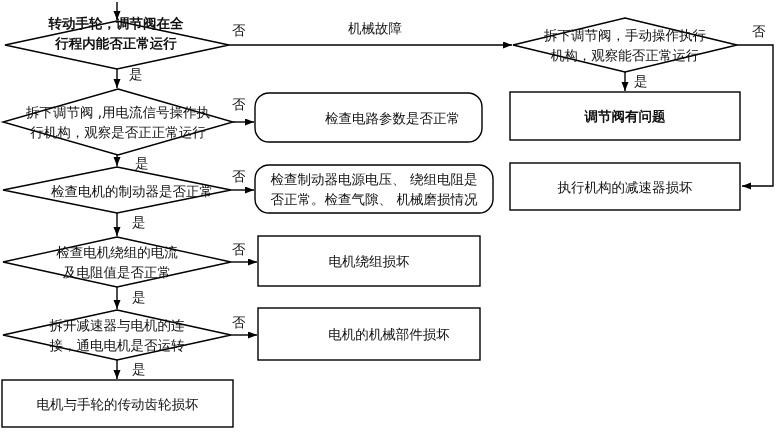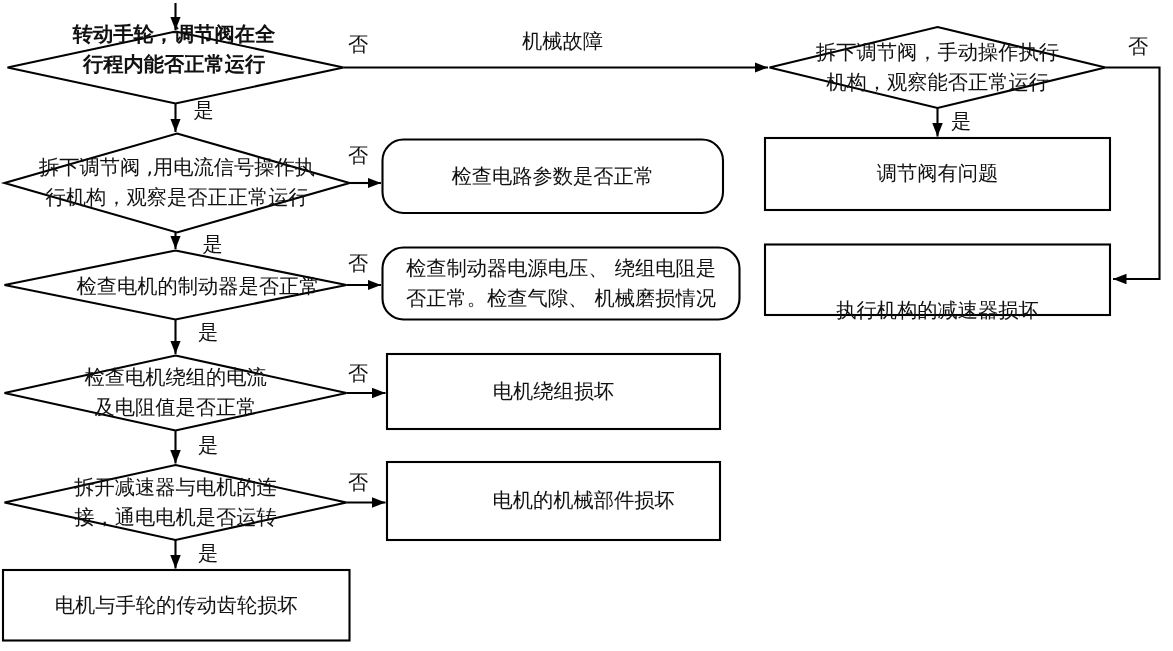--- a/index.html
+++ b/index.html
@@ -78,28 +78,28 @@
   <div class="node" style="left:3px; top:101px; width:230px; height:42px;">拆下调节阀 ,用电流信号操作执
 行机构，观察是否正正常运行</div>
   <div class="node" style="left:22px; top:180px; width:220px; height:21px;">检查电机的制动器是否正常</div>
   <div class="node" style="left:7px; top:241px; width:220px; height:42px;">检查电机绕组的电流
 及电阻值是否正常</div>
   <div class="node" style="left:7px; top:314px; width:220px; height:42px;">拆开减速器与电机的连
 接，通电电机是否运转</div>
   <div class="node" style="left:515px; top:24px; width:220px; height:42px;">拆下调节阀，手动操作执行
 机构，观察能否正常运行</div>
 
-  <div class="node" style="left:255px; top:93px; width:227px; height:49px;">检查电路参数是否正常</div>
+  <div class="node" style="left:255px; top:93px; width:227px; height:49px;padding-left:24px;">检查电路参数是否正常</div>
   <div class="node" style="left:255px; top:165px; width:238px; height:48px;">检查制动器电源电压、 绕组电阻是
 否正常。检查气隙、 机械磨损情况</div>
   <div class="node" style="left:258px; top:236px; width:222px; height:50px;">电机绕组损坏</div>
   <div class="node" style="left:258px; top:308px; width:222px; height:52px;margin-left:20px;">电机的机械部件损坏</div>
   <div class="node" style="left:2px; top:380px; width:231px; height:47px;">电机与手轮的传动齿轮损坏</div>
-  <div class="node" style="left:510px; top:92px; width:230px; height:48px;">调节阀有问题</div>
-  <div class="node" style="left:510px; top:163px; width:230px; height:47px;margin-top:20px;">执行机构的减速器损坏</div>
+  <div class="node" style="left:510px; top:92px; width:230px; height:48px;font-weight:bold;">调节阀有问题</div>
+  <div class="node" style="left:510px; top:163px; width:230px; height:47px;">执行机构的减速器损坏</div>
 
   <span class="elabel" style="left:129px; top:66px;">是</span>
   <span class="elabel" style="left:135px; top:155px;">是</span>
   <span class="elabel" style="left:132px; top:214px;">是</span>
   <span class="elabel" style="left:132px; top:289px;">是</span>
   <span class="elabel" style="left:132px; top:361px;">是</span>
   <span class="elabel" style="left:634px; top:73px;">是</span>
 
   <span class="elabel" style="left:232px; top:22px;">否</span>
   <span class="elabel" style="left:232px; top:96px;">否</span>

